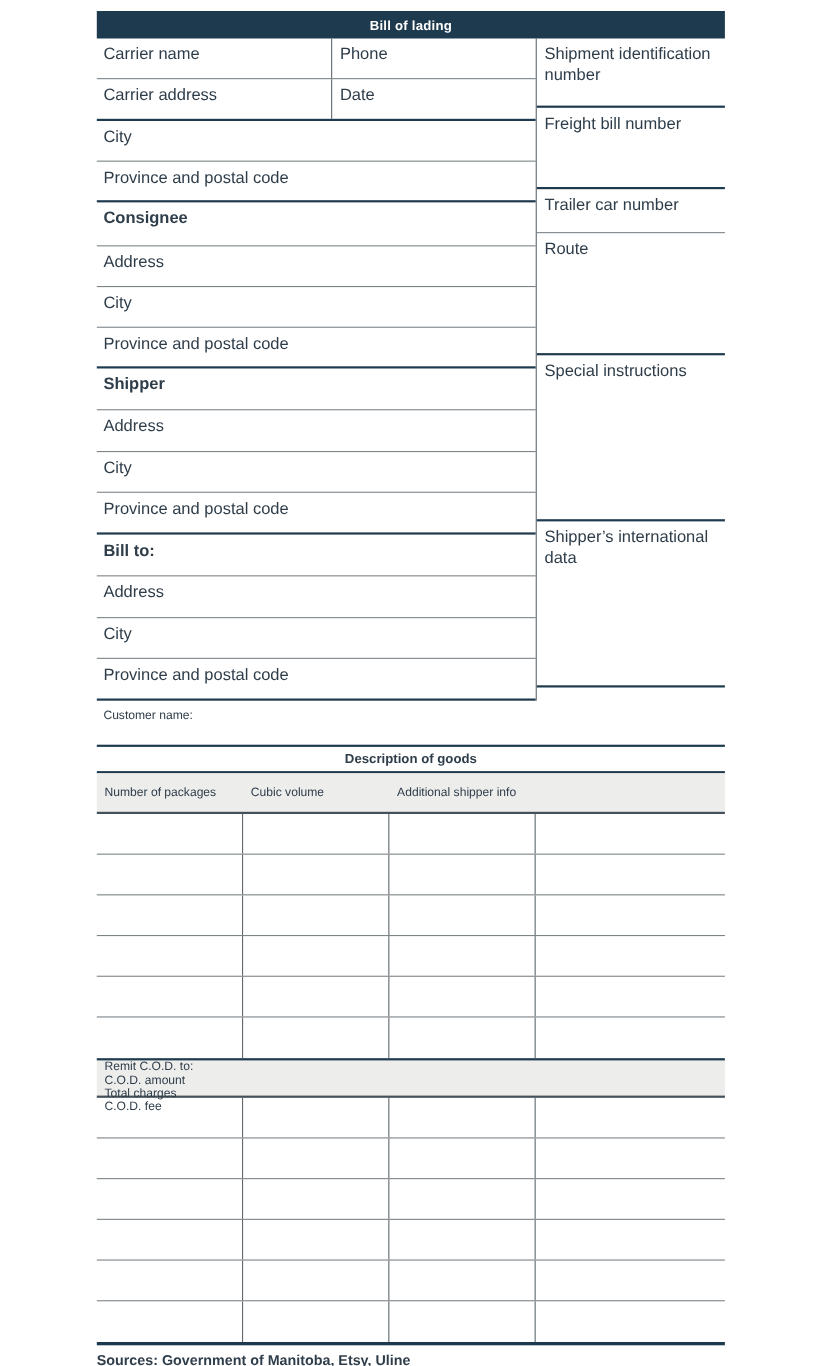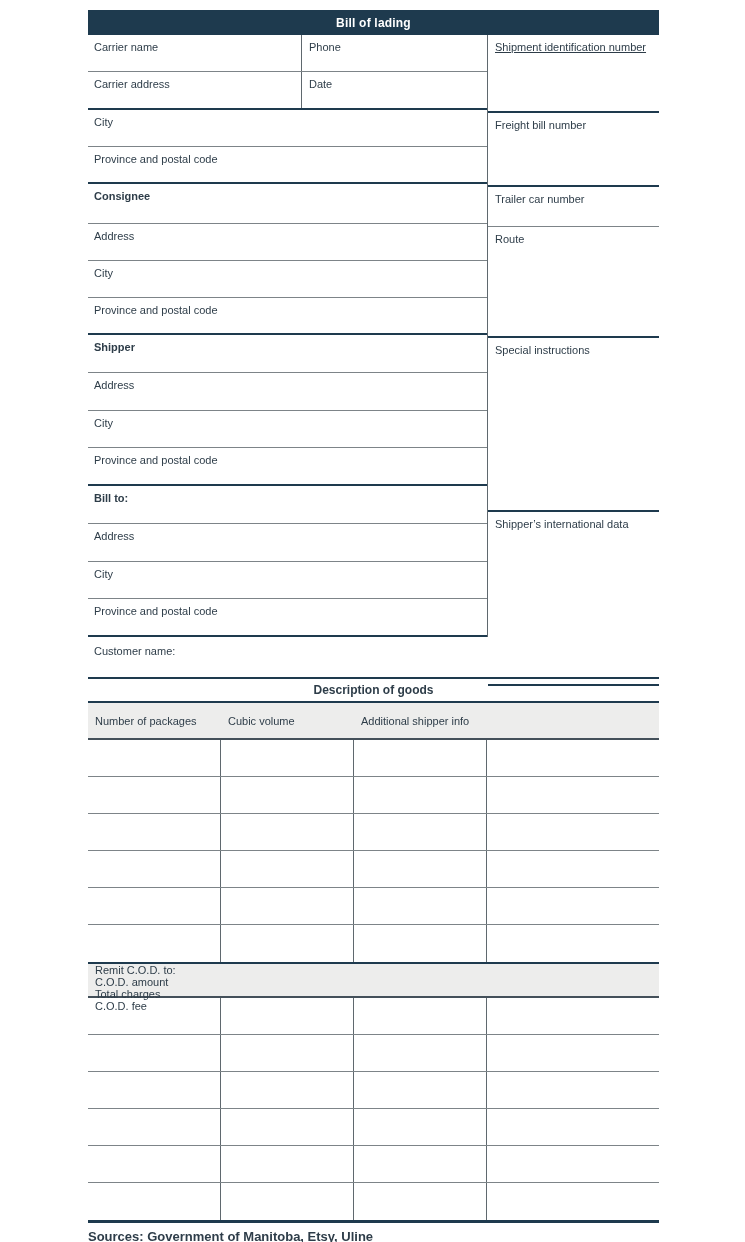--- a/index.html
+++ b/index.html
@@ -16,31 +16,31 @@
     font-size:12px;font-weight:bold;letter-spacing:.2px;
   }
 
   
   .form{position:relative;height:642px;}
   .form-left{position:absolute;left:0;top:0;width:399px;}
   .form-right{
     position:absolute;left:399px;top:0;width:172px;height:602px;
     border-left:1px solid #5f686e;box-sizing:border-box;
   }
-  .row,.rcell{box-sizing:border-box;font-size:11px;line-height:1.25;}
+  .row,.rcell{box-sizing:border-box;font-size:15px;line-height:1.25;}
   .row{padding:6px 6px 0 6px;}
   .row.split{display:flex;padding:0;}
   .row.split .cell-a{width:214px;box-sizing:border-box;border-right:1px solid #5f686e;padding:6px 6px 0 6px;}
   .row.split .cell-b{flex:1;padding:6px 6px 0 7px;}
   .rcell{padding:6px 6px 0 7px;}
   .bold{font-weight:bold;}
   .bb-thin{border-bottom:1px solid #7d8488;}
   .bb-navy{border-bottom:2px solid #1e3a4e;}
   .h37{height:37px;} .h38{height:38px;} .h40{height:40px;}
-  .h74{height:74px;} .h75{height:78px;text-decoration:underline;} .h111{height:111px;} .h151{height:174px;}
+  .h74{height:74px;} .h75{height:63px;} .h111{height:111px;} .h151{height:151px;}
   .customer-row{
     position:absolute;left:0;top:602px;width:571px;height:40px;
     box-sizing:border-box;padding:8px 6px 0 6px;font-size:11px;
   }
 
   
   .table-title{
     box-sizing:border-box;height:26px;
     border-top:2px solid #1e3a4e;border-bottom:2px solid #1e3a4e;
     display:flex;align-items:center;justify-content:center;

